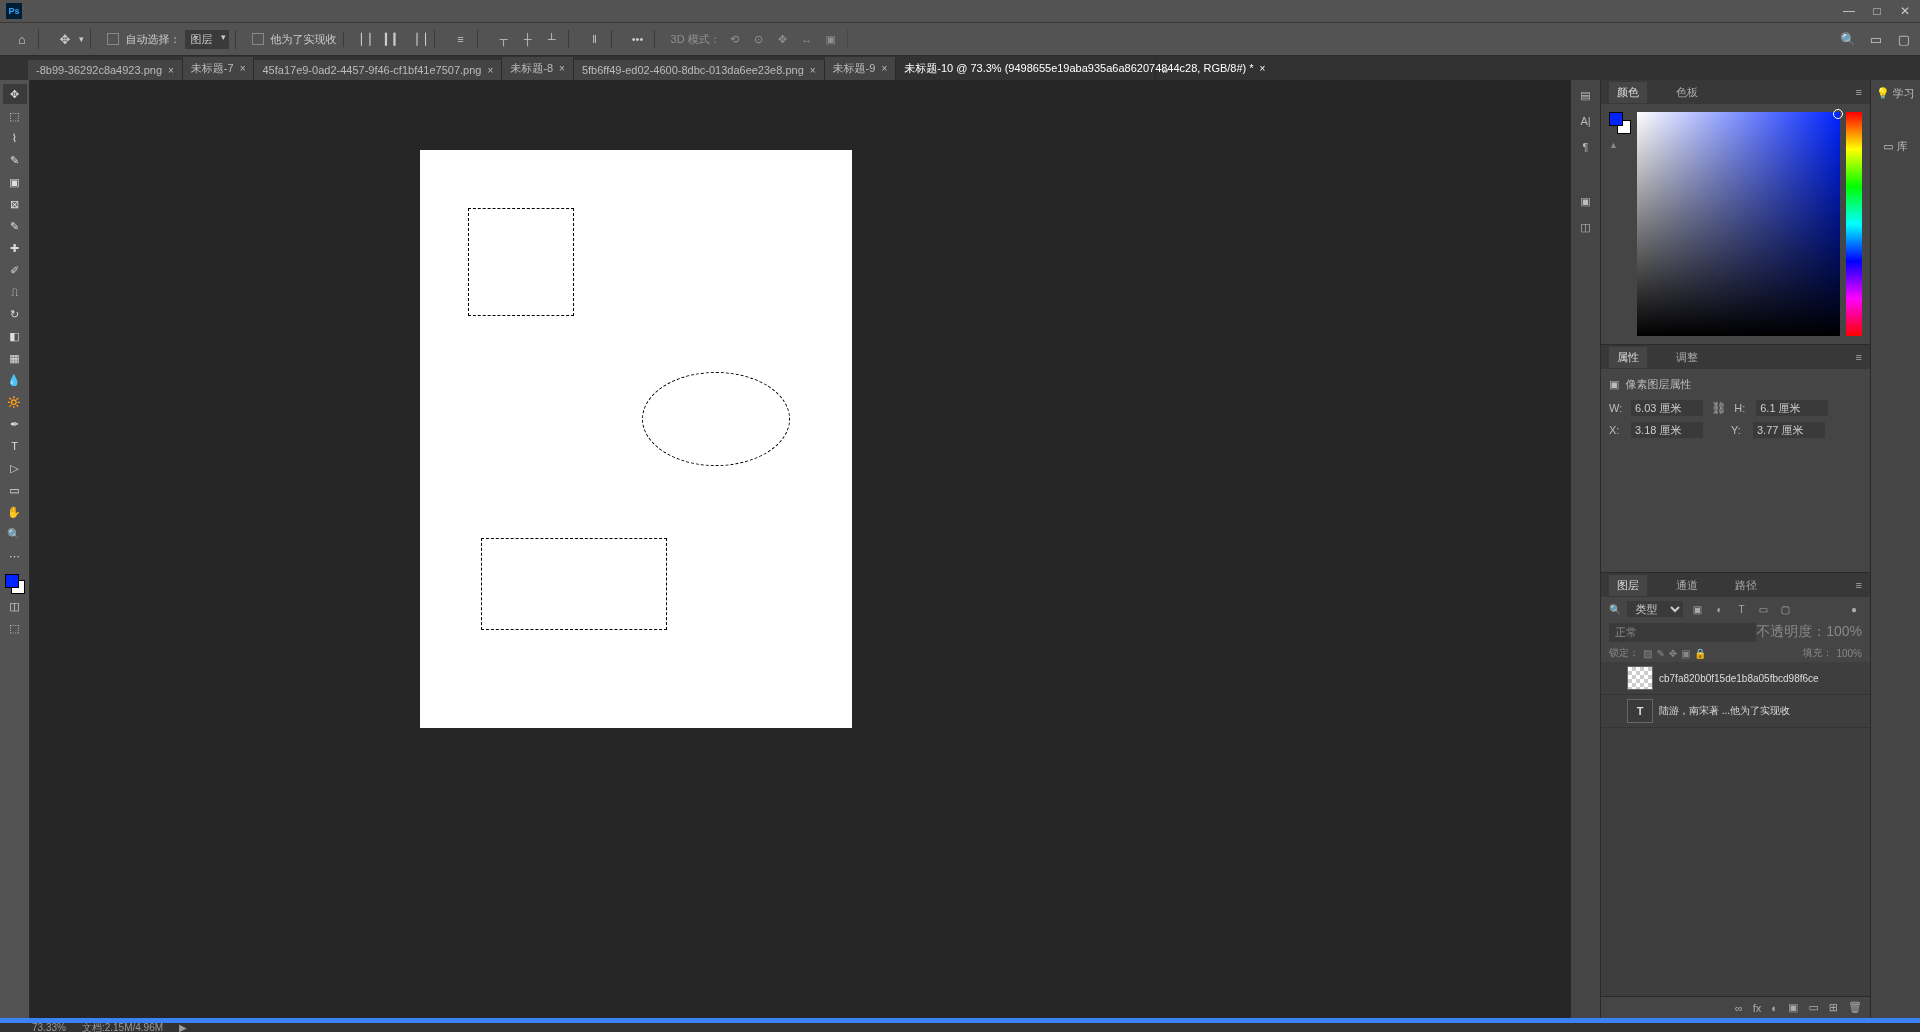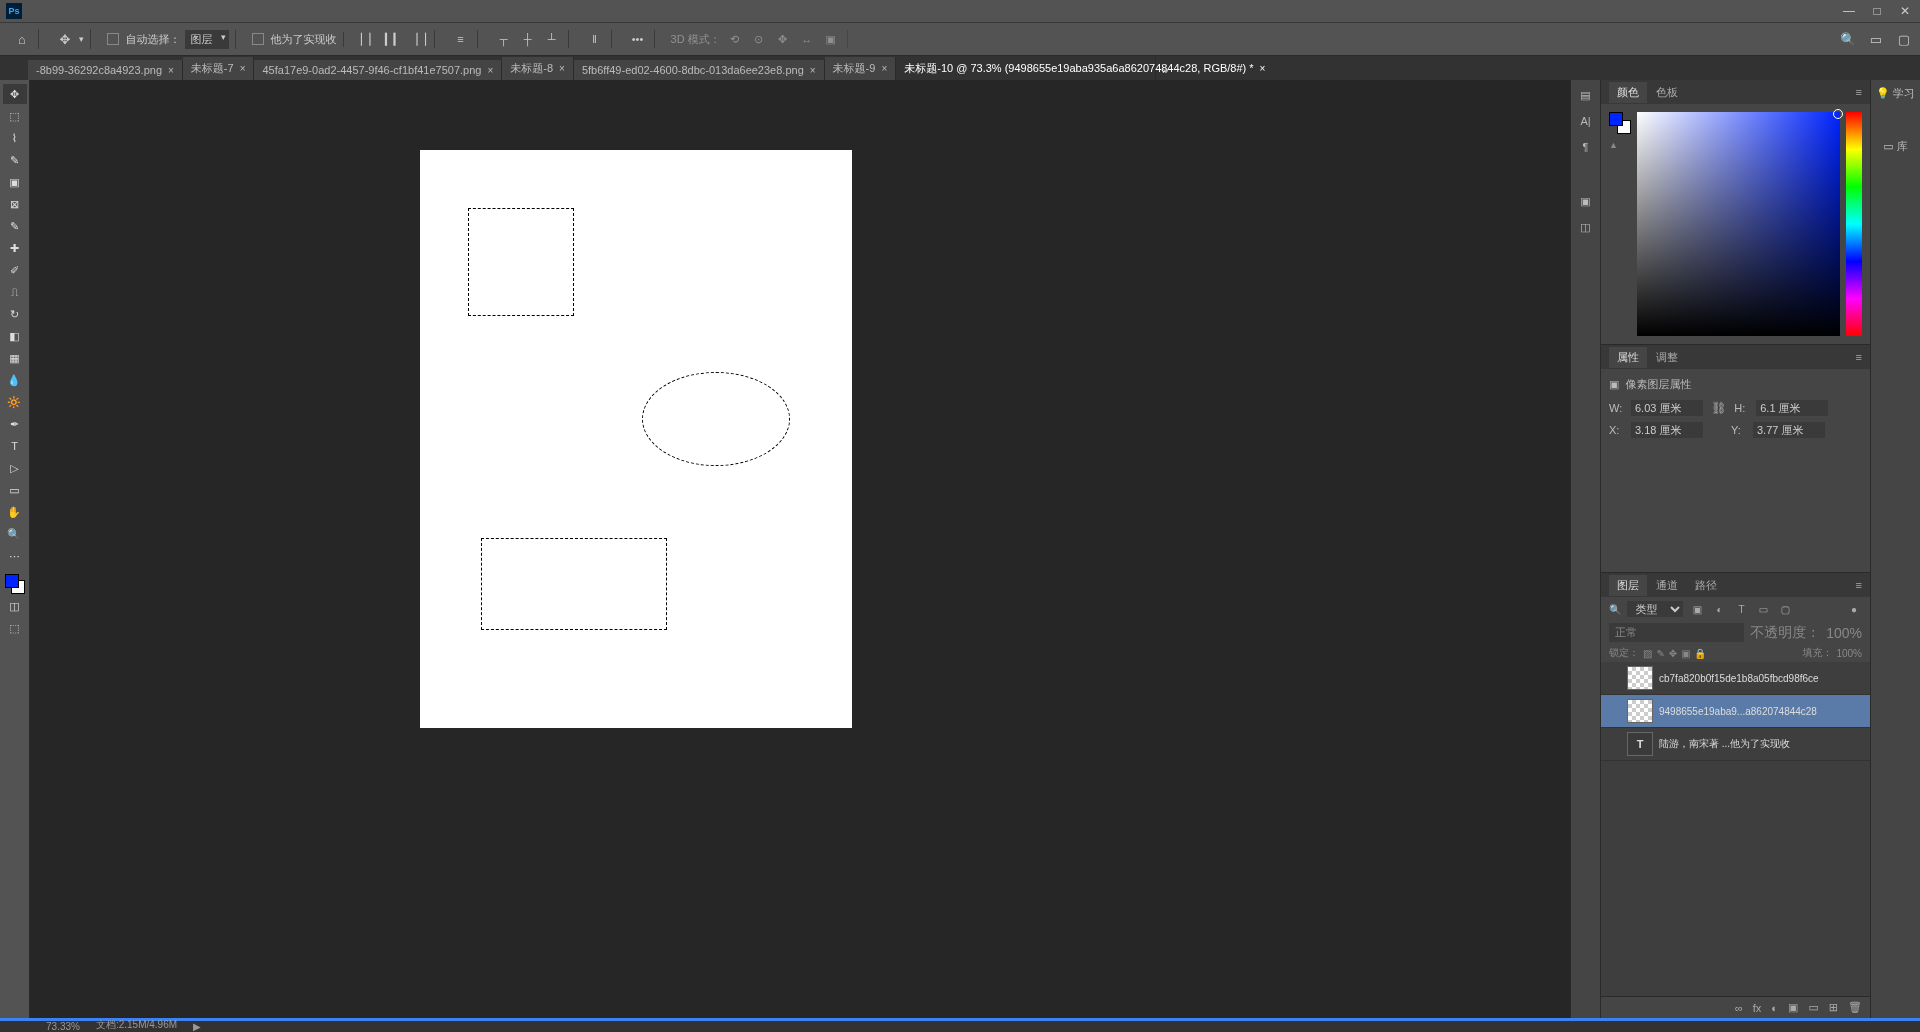--- a/index.html
+++ b/index.html
@@ -39,21 +39,21 @@
 .canvas-area{flex:1;background:#262626;position:relative;overflow:hidden}
 .art{position:absolute;left:390px;top:70px;width:432px;height:578px;background:#fff}
 .sel-rect1{position:absolute;left:438px;top:128px;width:106px;height:108px;border:1px dashed #000}
 .sel-ellipse{position:absolute;left:612px;top:292px;width:148px;height:94px;border:1px dashed #000;border-radius:50%}
 .sel-rect2{position:absolute;left:451px;top:458px;width:186px;height:92px;border:1px dashed #000}
 
 .collapsed{width:30px;background:#454545;border-left:1px solid #2a2a2a;display:flex;flex-direction:column;align-items:center;padding-top:6px;gap:8px}
 .col-ico{width:20px;height:18px;display:flex;align-items:center;justify-content:center;color:#bbb}
 
 .rpanel{width:270px;background:#454545;border-left:1px solid #2a2a2a;display:flex;flex-direction:column}
-.panel-head{height:24px;display:flex;align-items:center;padding:0 8px;background:#383838;gap:1px}
+.panel-head{height:24px;display:flex;align-items:center;padding:0 8px;background:#383838;gap:21px}
 .ptab{padding:3px 8px;color:#aaa;font-size:11px;cursor:pointer}
 .ptab.active{background:#454545;color:#ddd}
 .ptab-menu{margin-left:auto;color:#aaa}
 
 .color-panel{height:240px;display:flex;padding:8px;gap:6px}
 .swatch-sm{display:flex;flex-direction:column;gap:6px}
 .sw-pair{position:relative;width:22px;height:22px}
 .sw-pair .a{width:14px;height:14px;background:#0024ff;border:1px solid #000;position:absolute}
 .sw-pair .b{width:14px;height:14px;background:#fff;border:1px solid #000;position:absolute;bottom:0;right:0}
 .color-field{flex:1;background:linear-gradient(to right,#fff,#0024ff);position:relative}
@@ -66,38 +66,38 @@
 .prop-title{display:flex;align-items:center;gap:6px;margin-bottom:8px}
 .prop-row{display:flex;gap:8px;margin-bottom:6px;align-items:center}
 .prop-row label{width:14px}
 .prop-in{background:#3a3a3a;border:none;color:#ccc;padding:2px 4px;width:72px;font-size:11px}
 .link-ico{font-size:12px}
 
 .layers-panel{border-top:1px solid #2a2a2a;flex:1;display:flex;flex-direction:column}
 .lyr-filter{display:flex;align-items:center;gap:6px;padding:4px 8px}
 .lyr-filter select{background:#3a3a3a;border:none;color:#ccc;font-size:11px;padding:1px 4px;width:56px}
 .lf-ico{width:16px;height:14px;display:flex;align-items:center;justify-content:center;color:#aaa;font-size:10px}
-.lyr-blend{display:flex;align-items:center;gap:6px;padding:2px 8px}
+.lyr-blend{display:flex;padding:2px 8px}
 .lyr-blend .bl{background:#3a3a3a;padding:2px 6px;flex:1;color:#888}
 .lyr-blend .op{color:#888;font-size:14px}
 .lyr-lock{display:flex;align-items:center;gap:4px;padding:2px 8px;color:#888;font-size:10px}
 .lyr-list{flex:1;overflow:auto;background:#3e3e3e}
 .lyr{display:flex;align-items:center;gap:6px;padding:4px 6px;border-bottom:1px solid #333}
 .lyr.sel{background:#5a7aa8}
 .lyr .eye{width:14px;text-align:center;color:#ccc;font-size:10px}
 .lyr .thumb{width:26px;height:24px;background:#fff;border:1px solid #666;flex-shrink:0}
 .lyr .thumb.tx{background:#3a3a3a;color:#ddd;display:flex;align-items:center;justify-content:center;font-weight:bold}
 .lyr .thumb.checker{background:repeating-conic-gradient(#ccc 0 25%,#fff 0 50%) 0 0/8px 8px}
 .lyr .nm{font-size:10px;color:#ddd;overflow:hidden;text-overflow:ellipsis;white-space:nowrap}
 .lyr-foot{height:22px;border-top:1px solid #2a2a2a;display:flex;align-items:center;justify-content:flex-end;gap:10px;padding:0 8px;color:#aaa;font-size:11px}
 
 .far-right{width:50px;background:#454545;border-left:1px solid #2a2a2a;display:flex;flex-direction:column;align-items:center;padding-top:6px;gap:12px}
 .far-item{display:flex;align-items:center;gap:3px;color:#bbb;font-size:11px}
 
-.status{height:14px;background:#323232;border-top:3px solid #3b82f6;display:flex;align-items:flex-end;padding:0 46px;gap:16px;font-size:10px;color:#999}
+.status{height:14px;background:#323232;border-top:5px solid #3b82f6;display:flex;align-items:center;padding:0 32px;gap:16px;font-size:10px;color:#999}
 </style>
 </head>
 <body>
 
 <div class="titlebar">
   <span class="ps-logo">Ps</span>
   <div class="win-ctrl">
     <span>—</span>
     <span>□</span>
     <span>✕</span>
@@ -319,25 +319,20 @@
         <span>🔒</span>
         <span style="margin-left:auto">填充：</span>
         <span>100%</span>
       </div>
       <div class="lyr-list">
         <div class="lyr">
           <span class="eye"></span>
           <div class="thumb checker"></div>
           <span class="nm">cb7fa820b0f15de1b8a05fbcd98f6ce</span>
         </div>
-        <div class="lyr sel">
-          <span class="eye"></span>
-          <div class="thumb checker"></div>
-          <span class="nm">9498655e19aba9...a862074844c28</span>
-        </div>
         <div class="lyr">
           <span class="eye"></span>
           <div class="thumb tx">T</div>
           <span class="nm">陆游，南宋著 ...他为了实现收</span>
         </div>
       </div>
       <div class="lyr-foot">
         <span>∞</span>
         <span>fx</span>
         <span>◐</span>

